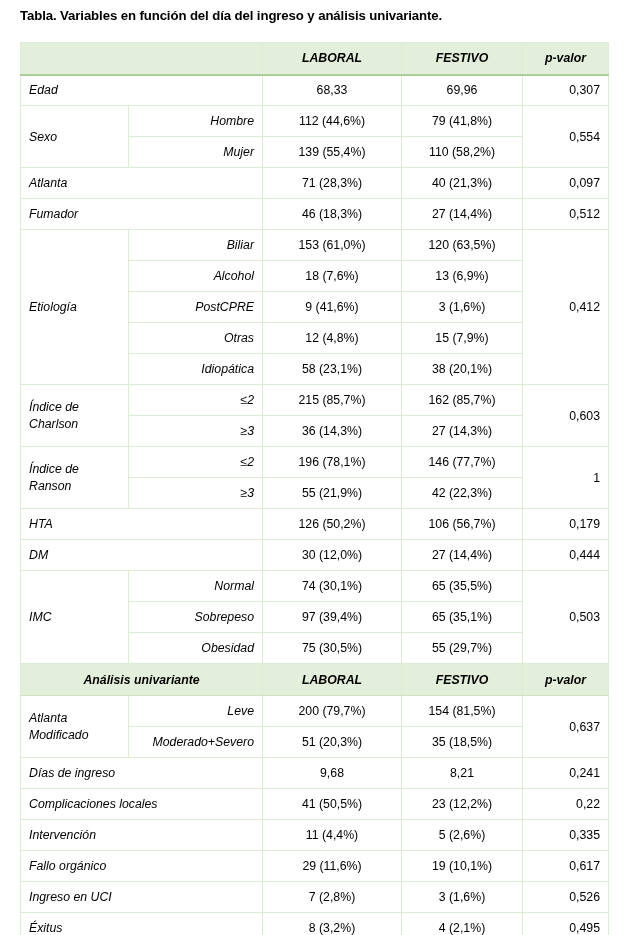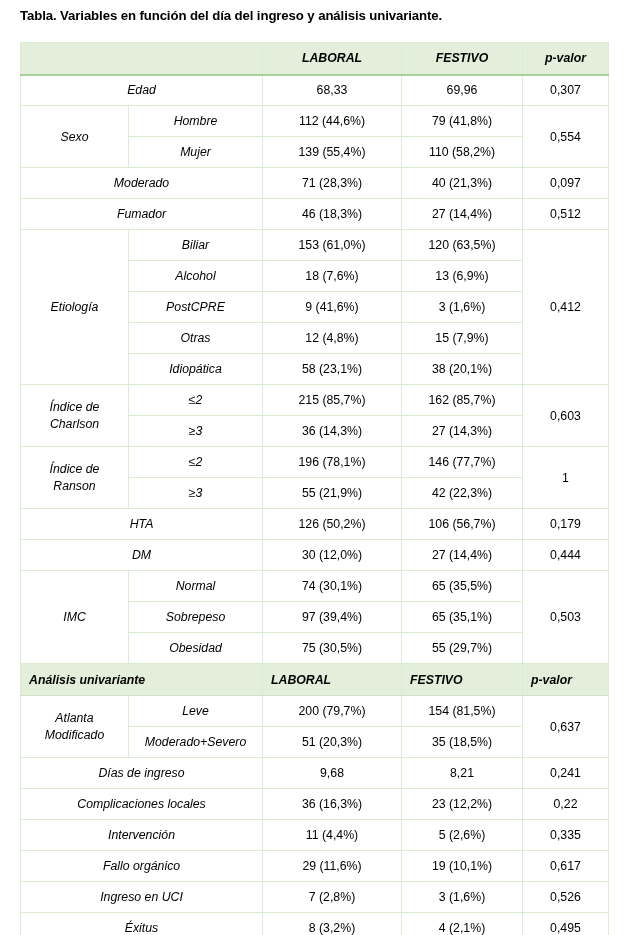--- a/index.html
+++ b/index.html
@@ -52,55 +52,55 @@
     padding: 0 8px;
     vertical-align: middle;
     font-style: italic;
     background: #ffffff;
     box-sizing: border-box;
   }
   tr { height: 31px; }
 
   
   td.label {
-    text-align: center;
+    text-align: left;
     font-style: italic;
   }
   td.sub {
-    text-align: center;
+    text-align: right;
     font-style: italic;
   }
   
   td.num {
     text-align: center;
     font-style: normal;
     margin-top: 10px;
   }
   td.pval {
-    text-align: center;
+    text-align: right;
     font-style: normal;
   }
   
   tr.head td {
     background: #e3efda;
     font-weight: bold;
     font-style: italic;
     text-align: center;
     border-bottom: 2px solid #a9cf9a;
     border-top: 1px solid #dcecd3;
     height: 32px;
   }
   tr.head td.blank {
     background: #e3efda;
   }
   tr.section td {
     background: #e3efda;
     font-weight: bold;
     font-style: italic;
-    text-align: left;
+    text-align: center;
     border-top: 1px solid #cfe3c3;
     border-bottom: 1px solid #cfe3c3;
     height: 32px;
   }
   td.tall2 { height: 62px; }
   td.tall3 { height: 93px; margin-left: 20px; }
   td.tall5 { height: 155px; margin-left: 20px; }
   .twoline { line-height: 1.35; }
 </style>
 </head>
@@ -142,21 +142,21 @@
           <td class="num">79 (41,8%)</td>
           <td class="pval" rowspan="2">0,554</td>
         </tr>
         <tr>
           <td class="sub">Mujer</td>
           <td class="num">139 (55,4%)</td>
           <td class="num">110 (58,2%)</td>
         </tr>
 
         <tr>
-          <td class="label" colspan="2">Moderado</td>
+          <td class="label" colspan="2">Atlanta</td>
           <td class="num">71 (28,3%)</td>
           <td class="num">40 (21,3%)</td>
           <td class="pval">0,097</td>
         </tr>
 
         <tr>
           <td class="label" colspan="2">Fumador</td>
           <td class="num">46 (18,3%)</td>
           <td class="num">27 (14,4%)</td>
           <td class="pval">0,512</td>
@@ -270,21 +270,21 @@
 
         <tr>
           <td class="label" colspan="2">Días de ingreso</td>
           <td class="num">9,68</td>
           <td class="num">8,21</td>
           <td class="pval">0,241</td>
         </tr>
 
         <tr>
           <td class="label" colspan="2">Complicaciones locales</td>
-          <td class="num">36 (16,3%)</td>
+          <td class="num">41 (50,5%)</td>
           <td class="num">23 (12,2%)</td>
           <td class="pval">0,22</td>
         </tr>
 
         <tr>
           <td class="label" colspan="2">Intervención</td>
           <td class="num">11 (4,4%)</td>
           <td class="num">5 (2,6%)</td>
           <td class="pval">0,335</td>
         </tr>

